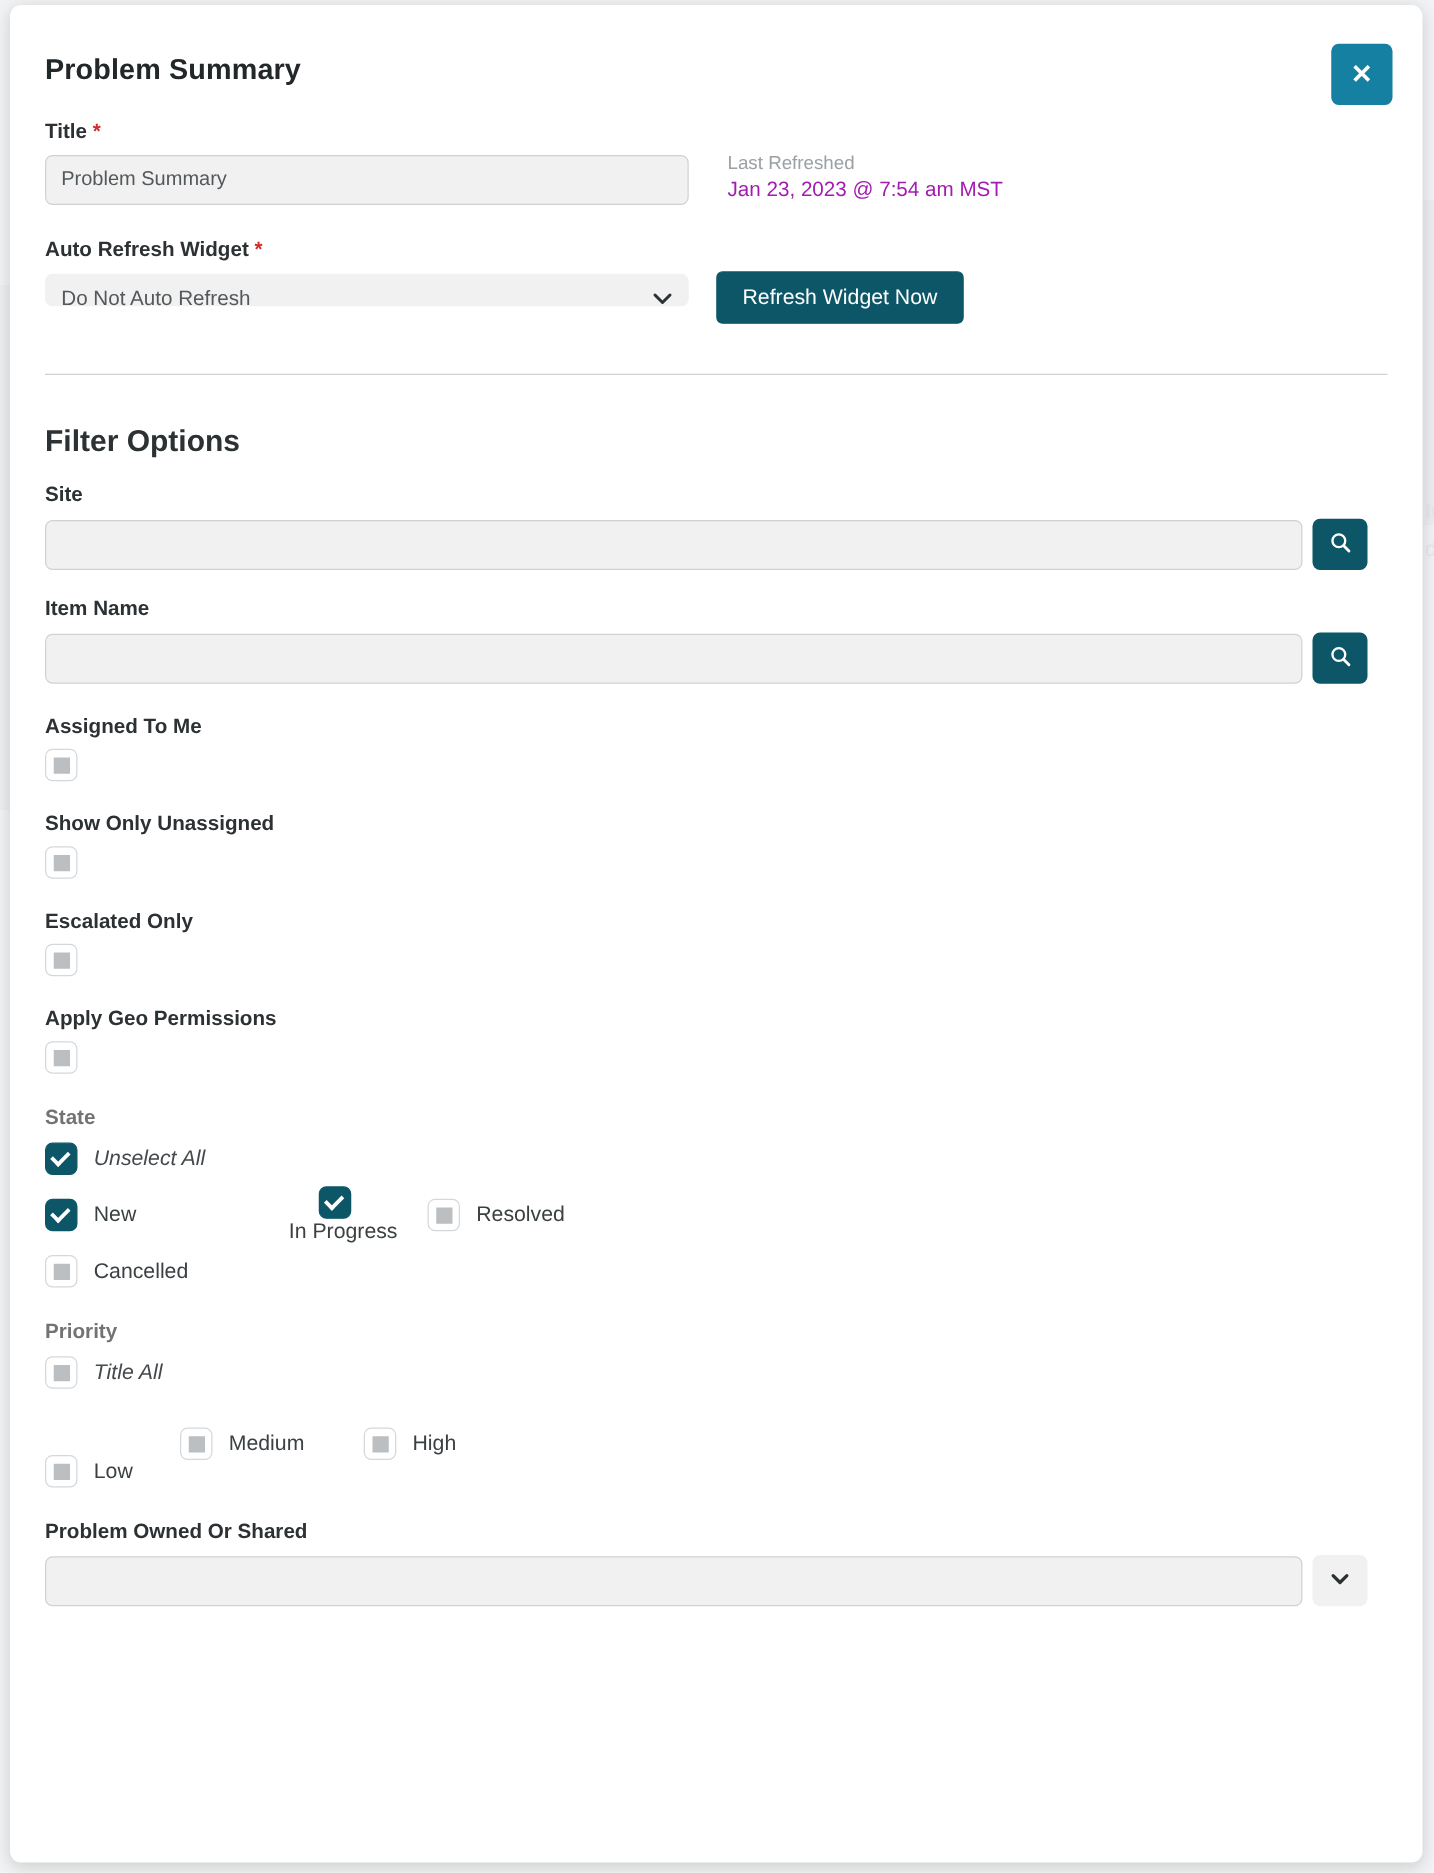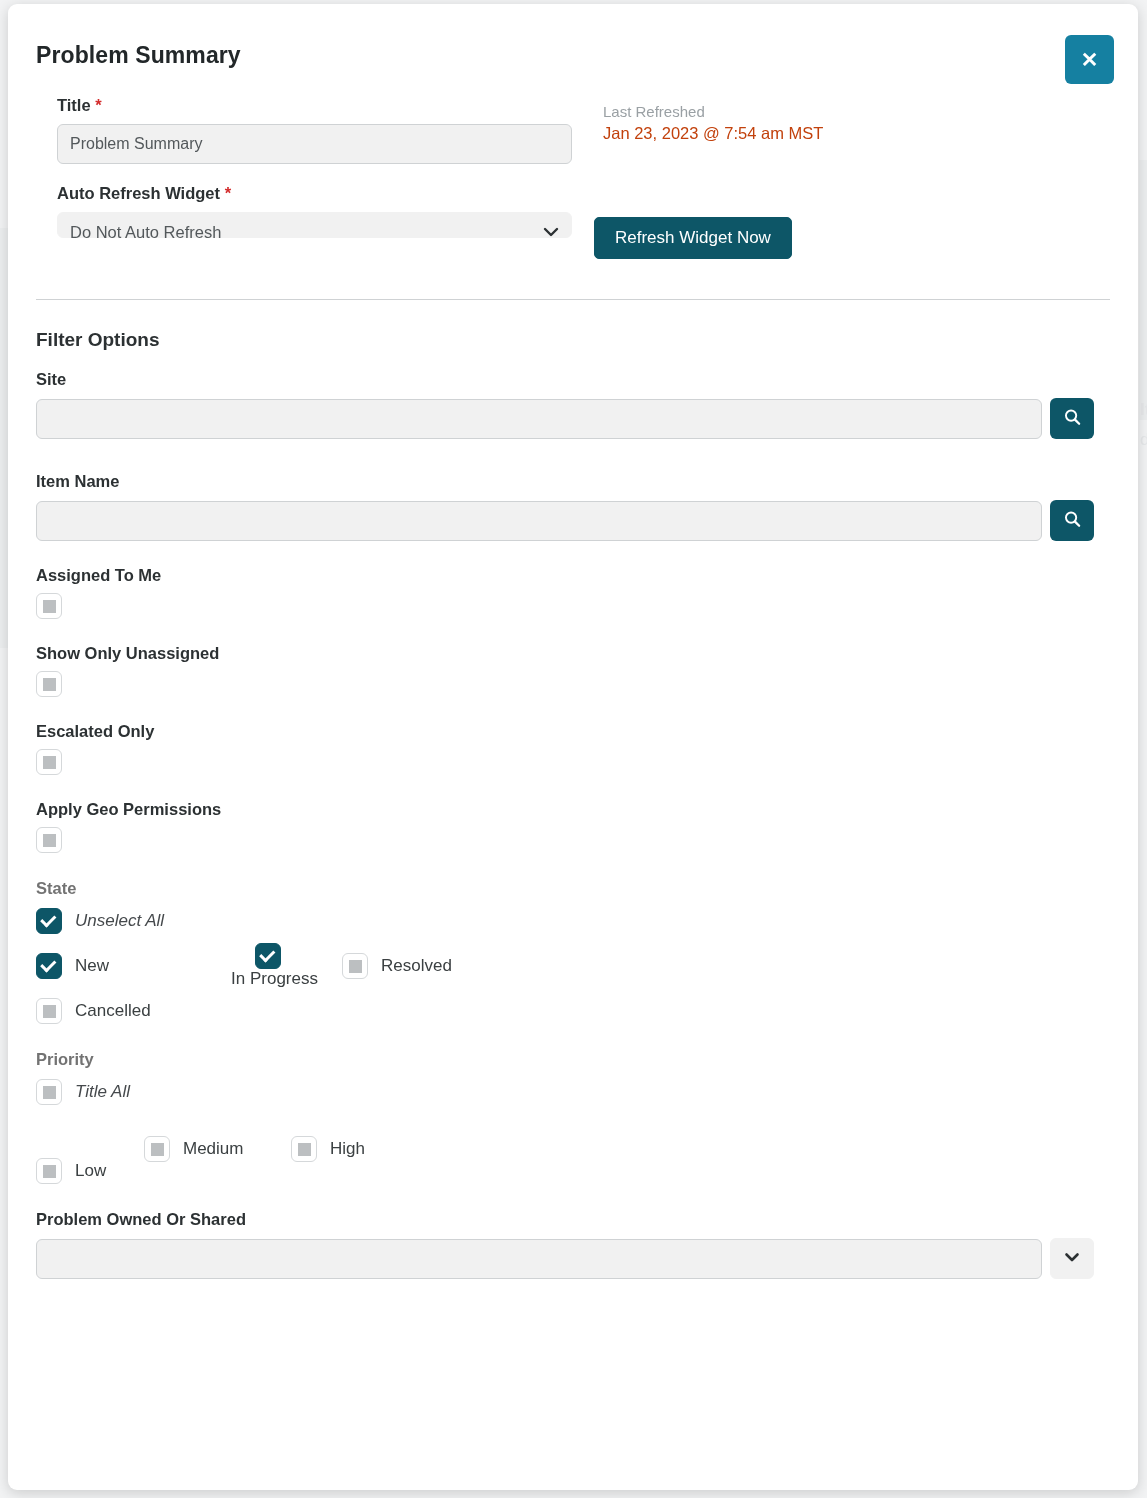--- a/index.html
+++ b/index.html
@@ -83,21 +83,21 @@
 
   .field-label {
     font-size: 16.5px;
     color: #2c3133;
     font-weight: bold;
     margin-bottom: 9px;
     display: block;
   }
   .req-star { color: #d32b2b; font-weight: bold; }
 
-  .row-flex { display: flex; align-items: flex-start; margin-left: 21px; }
+  .row-flex { display: flex; align-items: flex-end; }
 
   .text-input {
     width: 515px;
     height: 40px;
     background: #f1f1f1;
     border: 1px solid #cfd2d4;
     border-radius: 6px;
     padding: 0 12px;
     font-size: 16px;
     color: #53585b;
@@ -108,21 +108,21 @@
     margin-left: 31px;
     padding-top: 6px;
   }
   .lr-caption {
     font-size: 15px;
     color: #9aa0a4;
     line-height: 20px;
   }
   .lr-value {
     font-size: 16.5px;
-    color: #c2410c;
+    color: #a21caf;
     line-height: 23px;
   }
 
   .select-wrap {
     position: relative;
     width: 515px;
     height: 40px;
   }
   .select-box {
     width: 515px;
@@ -168,24 +168,24 @@
 
   .refresh-btn-wrap { margin-left: 22px; }
 
   .divider {
     border: none;
     border-top: 1px solid #cfd2d4;
     margin: 40px 0 0 0;
   }
 
   .section-title {
-    font-size: 19px;
+    font-size: 24px;
     font-weight: bold;
     color: #2c3133;
-    margin: 29px 0 19px 0;
+    margin: 40px 0 19px 0;
   }
 
   .search-row {
     display: flex;
     align-items: center;
   }
   .search-input {
     width: 1006px;
     height: 40px;
     background: #f1f1f1;
@@ -389,21 +389,21 @@
             <svg width="19" height="19" viewBox="0 0 20 20">
                 <circle cx="8.5" cy="8" r="5.4" stroke="#ffffff" stroke-width="2" fill="none"></circle>
                 <line x1="12.6" y1="12.2" x2="17" y2="16.6" stroke="#ffffff" stroke-width="2.4" stroke-linecap="round"></line>
               </svg>
           </span>
         </button>
       </div>
     </div>
 
     
-    <div style="margin-top:33px;">
+    <div style="margin-top:22px;">
       <label class="field-label">Item Name</label>
       <div class="search-row">
         <input class="search-input" type="text" value="" style="">
         <button class="search-btn">
           <span>
             <svg width="19" height="19" viewBox="0 0 20 20">
                 <circle cx="8.5" cy="8" r="5.4" stroke="#ffffff" stroke-width="2" fill="none"></circle>
                 <line x1="12.6" y1="12.2" x2="17" y2="16.6" stroke="#ffffff" stroke-width="2.4" stroke-linecap="round"></line>
               </svg>
           </span>

